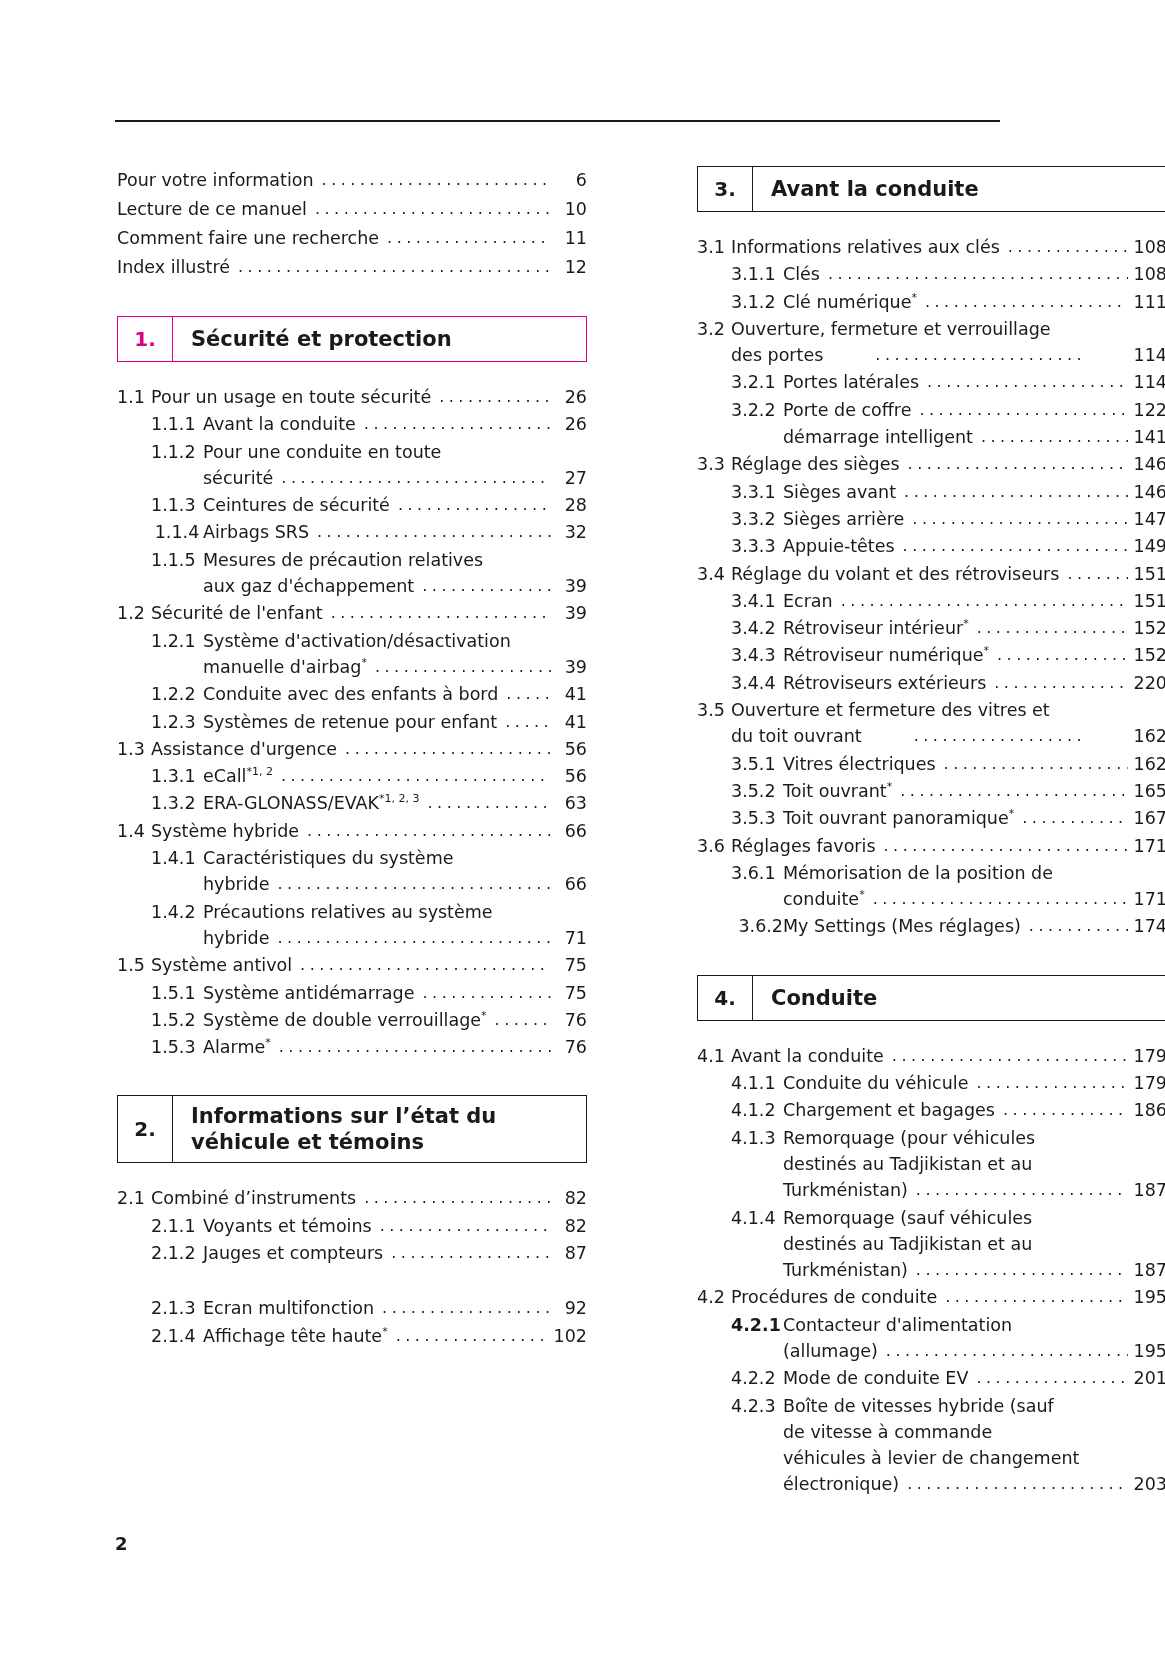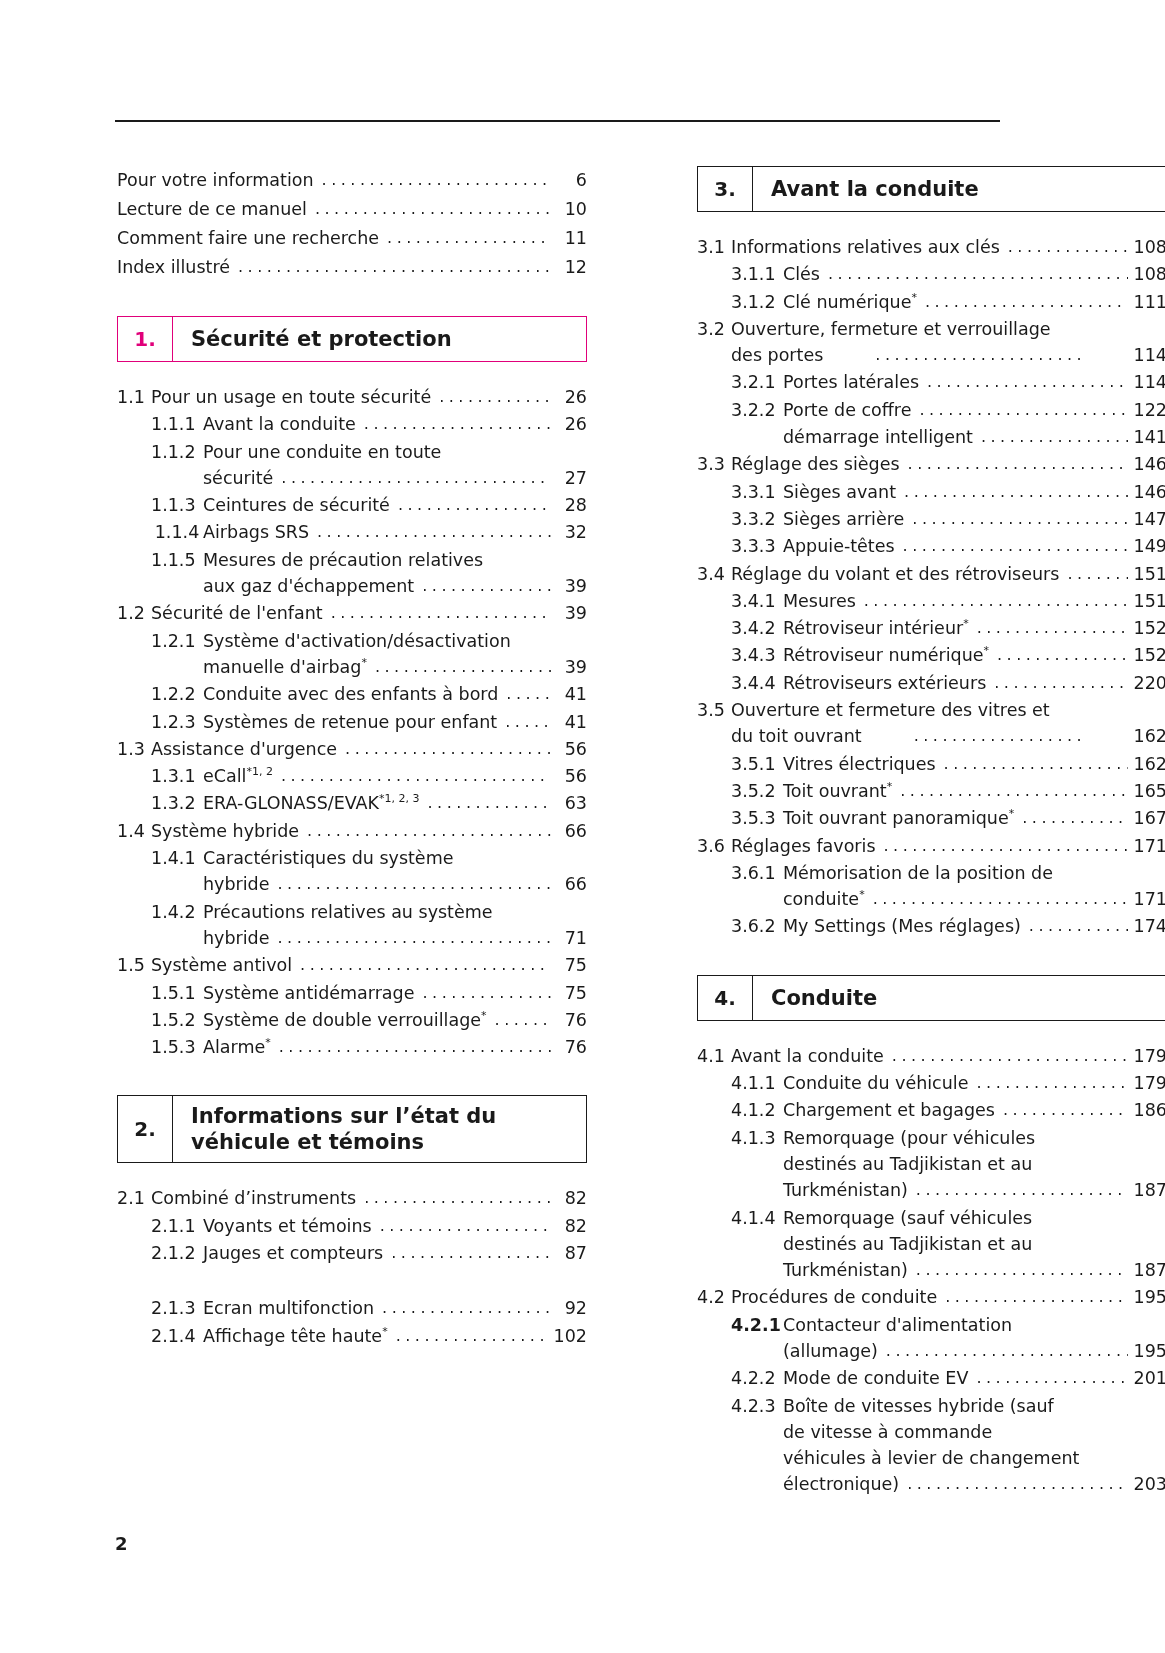--- a/index.html
+++ b/index.html
@@ -507,21 +507,21 @@
             <div class="inner">
               <span class="num">3.4</span>
               <span class="label">Réglage du volant et des rétroviseurs</span>
               <span class="leader">..........................................................</span>
               <span class="pagenum">151</span>
             </div>
           </div>
           <div class="toc-row wrap lvl2">
             <div class="inner">
               <span class="num" style="padding-left: 34px;">3.4.1</span>
-              <span class="label">Mesures</span>
+              <span class="label">Ecran</span>
               <span class="leader">..........................................................</span>
               <span class="pagenum">151</span>
             </div>
           </div>
           <div class="toc-row wrap lvl2">
             <div class="inner">
               <span class="num" style="padding-left: 34px;">3.4.2</span>
               <span class="label">Rétroviseur intérieur<sup>*</sup></span>
               <span class="leader">..........................................................</span>
               <span class="pagenum">152</span>
@@ -592,21 +592,21 @@
               <span class="label">Mémorisation de la position de</span>
             </div>
             <div class="cont cont-indent-2">
               <span>conduite<sup>*</sup></span>
               <span class="leader">..........................................................</span>
               <span class="pagenum">171</span>
             </div>
           </div>
           <div class="toc-row wrap lvl2">
             <div class="inner">
-              <span class="num" style="padding-left: 34px;">3.6.2</span>
+              <span class="num" style="padding-left: 34px; text-align: right;">3.6.2</span>
               <span class="label">My Settings (Mes réglages)</span>
               <span class="leader">..........................................................</span>
               <span class="pagenum">174</span>
             </div>
           </div>
           <div class="chapter-box">
             <div class="chapter-num">4.</div>
             <div class="chapter-title">Conduite</div>
           </div>
           <div class="toc-row wrap lvl1">

